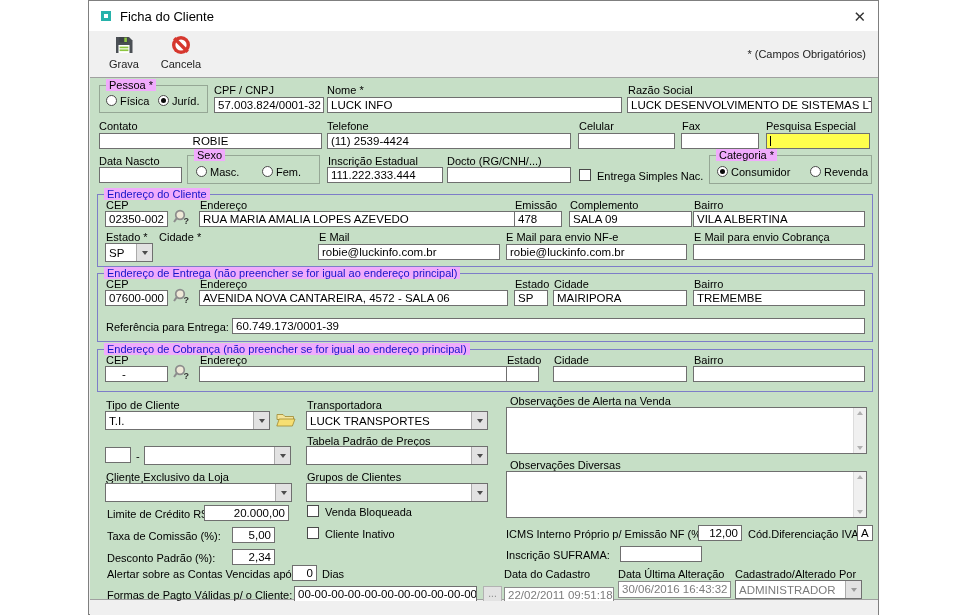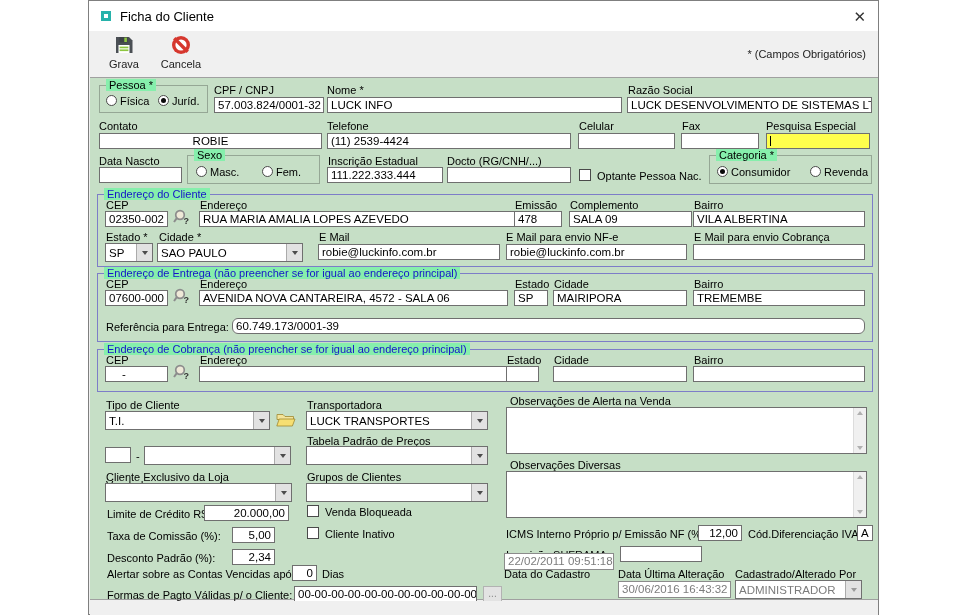--- a/index.html
+++ b/index.html
@@ -17,21 +17,21 @@
   .panel{position:absolute;left:1px;top:76px;width:788px;height:523px;background:#c6dfc6;border-top:1px solid #a0a0a0;border-bottom:1px solid #a0a0a0;}
   .lbl{position:absolute;font-size:11px;color:#000;white-space:nowrap;}
   .fld{position:absolute;height:16px;background:#fff;border:1px solid #6f6f6f;font-size:11.5px;line-height:14px;padding:0 3px;white-space:nowrap;overflow:hidden;color:#000;}
   .num{text-align:right;}
   .dis{color:#7c7c7c;border-color:#8b8b8b;}
   .yellow{background:#ffff4d;}
   .cep-empty{padding-left:16px;}
   .caret{position:absolute;left:3px;top:2px;bottom:2px;width:1px;background:#000;}
   .gbox{position:absolute;border:1px solid #95a795;}
   .gbox.blue{border-color:#7d7dc8;}
-  .gtitle{position:absolute;top:-7px;left:6px;font-size:11px;background:#86efac;padding:0 3px;white-space:nowrap;color:#000;}
+  .gtitle{position:absolute;top:-7px;left:6px;font-size:11px;background:#f0abfc;padding:0 3px;white-space:nowrap;color:#000;}
   .blue>.gtitle{color:#1414c8;}
   .radio{position:absolute;width:11px;height:11px;border:1px solid #4a4a4a;border-radius:50%;background:#fff;}
   .radio.on::after{content:"";position:absolute;left:2px;top:2px;width:5px;height:5px;border-radius:50%;background:#0a0a0a;}
   .rlbl{position:absolute;font-size:11px;white-space:nowrap;}
   .chk{position:absolute;width:12px;height:12px;border:1px solid #4a4a4a;background:#fff;}
   .combo{position:absolute;height:19px;background:#fff;border:1px solid #6f6f6f;display:flex;align-items:stretch;}
   .cval{flex:1;font-size:11.5px;padding:1px 3px;white-space:nowrap;overflow:hidden;display:flex;align-items:center;}
   .cbtn{width:16px;background:#e2e2e2;border-left:1px solid #ababab;display:flex;align-items:center;justify-content:center;}
   .cbtn::after{content:"";border-left:3.5px solid transparent;border-right:3.5px solid transparent;border-top:4px solid #4c4c4c;}
   .combo.dis .cval{color:#7c7c7c;}
@@ -117,21 +117,21 @@
       <span class="radio" style="left:8px;top:10px;"></span>
       <span class="rlbl" style="left:22px;top:10px;">Masc.</span>
       <span class="radio" style="left:74px;top:10px;"></span>
       <span class="rlbl" style="left:88px;top:10px;">Fem.</span>
     </div>
     <span class="lbl" style="left:238px;top:77px;">Inscrição Estadual</span>
     <div class="fld" style="left:237px;top:89px;width:116px;">111.222.333.444</div>
     <span class="lbl" style="left:357px;top:77px;">Docto (RG/CNH/...)</span>
     <div class="fld" style="left:357px;top:89px;width:124px;"></div>
     <span class="chk" style="left:489px;top:91px;"></span>
-    <span class="lbl" style="left:507px;top:92px;">Optante Pessoa Nac.</span>
+    <span class="lbl" style="left:507px;top:92px;">Entrega Simples Nac.</span>
     <div class="gbox" style="left:619px;top:77px;width:163px;height:29px;">
       <span class="gtitle">Categoria *</span>
       <span class="radio on" style="left:7px;top:10px;"></span>
       <span class="rlbl" style="left:21px;top:10px;">Consumidor</span>
       <span class="radio" style="left:100px;top:10px;"></span>
       <span class="rlbl" style="left:114px;top:10px;">Revenda</span>
     </div>
 
     <div class="gbox blue" style="left:7px;top:116px;width:776px;height:73px;">
       <span class="gtitle">Endereço do Cliente</span>
@@ -152,24 +152,20 @@
     <span class="lbl" style="left:480px;top:121px;">Complemento</span>
     <div class="fld" style="left:479px;top:133px;width:123px;">SALA 09</div>
     <span class="lbl" style="left:604px;top:121px;">Bairro</span>
     <div class="fld" style="left:603px;top:133px;width:172px;">VILA ALBERTINA</div>
     <span class="lbl" style="left:16px;top:153px;">Estado *</span>
     <div class="combo" style="left:15px;top:165px;width:48px;">
       <span class="cval">SP</span>
         <span class="cbtn"></span>
     </div>
     <span class="lbl" style="left:69px;top:153px;">Cidade *</span>
-    <div class="combo" style="left:67px;top:165px;width:146px;">
-      <span class="cval">SAO PAULO</span>
-        <span class="cbtn"></span>
-    </div>
     <span class="lbl" style="left:229px;top:153px;">E Mail</span>
     <div class="fld" style="left:228px;top:166px;width:182px;">robie@luckinfo.com.br</div>
     <span class="lbl" style="left:416px;top:153px;">E Mail para envio NF-e</span>
     <div class="fld" style="left:416px;top:166px;width:181px;">robie@luckinfo.com.br</div>
     <span class="lbl" style="left:604px;top:153px;">E Mail para envio Cobrança</span>
     <div class="fld" style="left:603px;top:166px;width:172px;"></div>
 
     <div class="gbox blue" style="left:7px;top:195px;width:776px;height:69px;">
       <span class="gtitle">Endereço de Entrega (não preencher se for igual ao endereço principal)</span>
     </div>
@@ -184,21 +180,21 @@
     </span>
     <span class="lbl" style="left:110px;top:200px;">Endereço</span>
     <div class="fld" style="left:109px;top:212px;width:309px;">AVENIDA NOVA CANTAREIRA, 4572 - SALA 06</div>
     <span class="lbl" style="left:425px;top:200px;">Estado</span>
     <div class="fld" style="left:424px;top:212px;width:34px;">SP</div>
     <span class="lbl" style="left:464px;top:200px;">Cidade</span>
     <div class="fld" style="left:463px;top:212px;width:134px;">MAIRIPORA</div>
     <span class="lbl" style="left:604px;top:200px;">Bairro</span>
     <div class="fld" style="left:603px;top:212px;width:172px;">TREMEMBE</div>
     <span class="lbl" style="left:16px;top:243px;">Referência para Entrega:</span>
-    <div class="fld" style="left:142px;top:240px;width:633px;border-radius:6px;">60.749.173/0001-39</div>
+    <div class="fld" style="left:142px;top:240px;width:633px;">60.749.173/0001-39</div>
 
     <div class="gbox blue" style="left:7px;top:271px;width:776px;height:43px;">
       <span class="gtitle">Endereço de Cobrança (não preencher se for igual ao endereço principal)</span>
     </div>
     <span class="lbl" style="left:16px;top:276px;">CEP</span>
     <div class="fld cep-empty" style="left:15px;top:288px;width:63px;">-</div>
     <span class="icon" style="left:82px;top:286px;">
       <svg width="19" height="18" viewBox="0 0 19 18">
           <circle cx="8" cy="6" r="4.3" fill="#efe9d8" stroke="#8c8c8c" stroke-width="1.7"></circle>
           <line x1="4.8" y1="9.2" x2="2" y2="13" stroke="#8c8c8c" stroke-width="2"></line>
@@ -298,21 +294,21 @@
     <span class="lbl" style="left:232px;top:490px;">Dias</span>
 
     <span class="lbl" style="left:414px;top:490px;text-align:center;">Data do Cadastro</span>
     <span class="lbl" style="left:528px;top:490px;">Data Última Alteração</span>
     <span class="lbl" style="left:645px;top:490px;">Cadastrado/Alterado Por</span>
 
     <span class="lbl" style="left:17px;top:511px;">Formas de Pagto Válidas p/ o Cliente:</span>
     <div class="fld" style="left:204px;top:508px;width:183px;">00-00-00-00-00-00-00-00-00-00-00-00</div>
     <div class="btn3" style="left:393px;top:508px;">...</div>
 
-    <div class="fld dis" style="left:414px;top:475px;width:110px;height:17px;">22/02/2011 09:51:18</div>
+    <div class="fld dis" style="left:414px;top:509px;width:110px;height:17px;">22/02/2011 09:51:18</div>
     <div class="fld dis" style="left:528px;top:503px;width:113px;height:17px;">30/06/2016 16:43:32</div>
     <div class="combo dis" style="left:645px;top:502px;width:127px;">
       <span class="cval">ADMINISTRADOR</span>
         <span class="cbtn"></span>
     </div>
 
   </div>
 
   <div class="bstrip"></div>
 </div>

